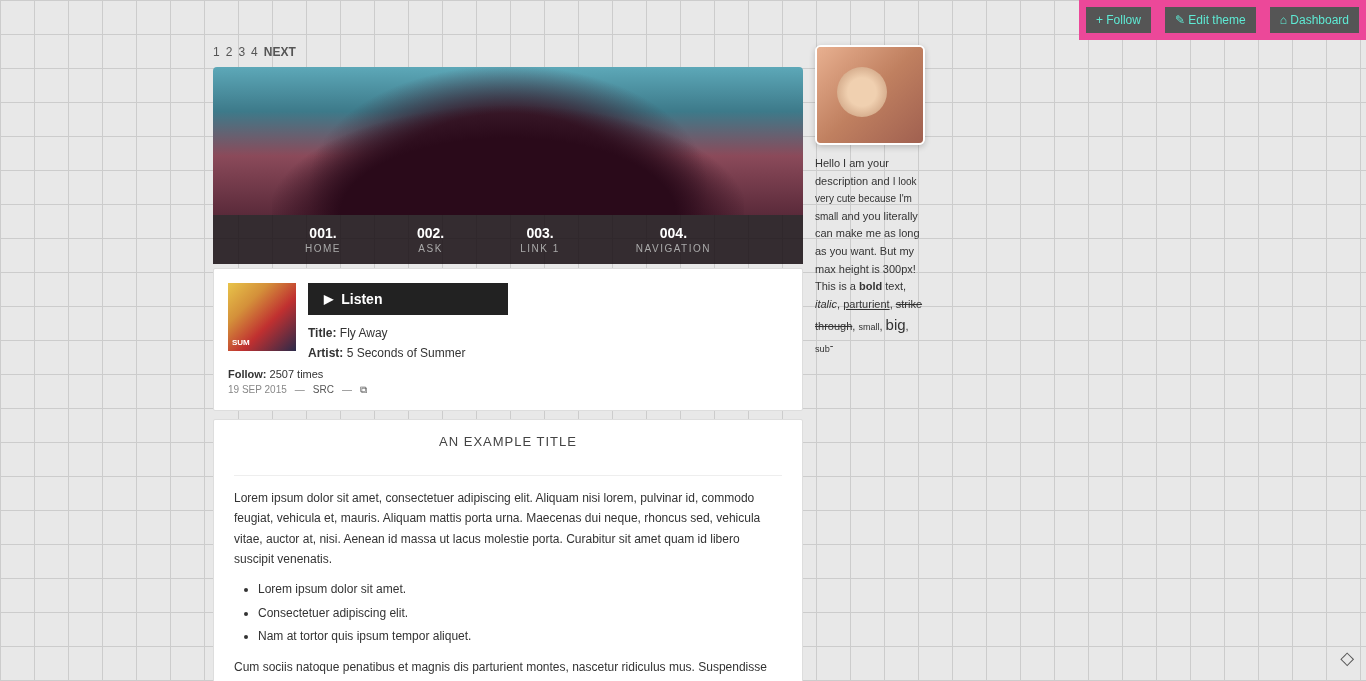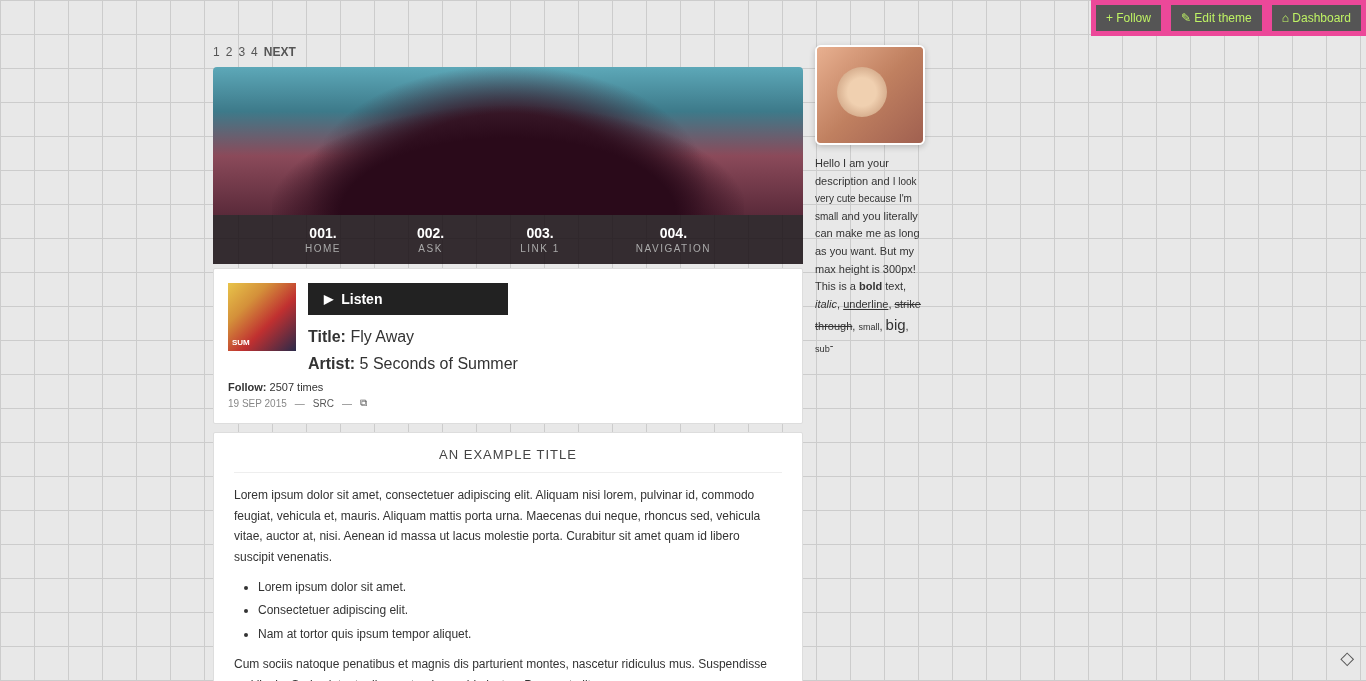--- a/index.html
+++ b/index.html
@@ -22,24 +22,24 @@
       right: 0;
       display: flex;
       z-index: 100;
     }
     .topbar-btn {
       display: flex;
       align-items: center;
       gap: 4px;
       padding: 13px 10px;
       background: #555;
-      color: #bef264;
+      color: #5eead4;
       font-size: 12px;
       cursor: pointer;
-      border: 5px solid #ec4899;
+      border: 7px solid #ec4899;
       height: 24px;
     }
 
     
     #main-wrapper {
       display: flex;
       justify-content: center;
       padding-top: 45px;
       padding-bottom: 40px;
     }
@@ -172,21 +172,21 @@
       background: #222;
       color: #fff;
       padding: 8px 16px;
       cursor: pointer;
       font-size: 14px;
       font-weight: bold;
       width: 200px;
       margin-bottom: 8px;
     }
     .play-btn .play-icon { font-size: 12px; }
-    .track-info { font-size: 16px; line-height: 1.7; color: #333; }
+    .track-info { font-size: 12px; line-height: 1.7; color: #333; }
     .track-info span.label { font-weight: bold; }
     #played-row {
       font-size: 11px;
       color: #333;
       margin-top: 4px;
     }
     #played-row .played-label { font-weight: bold; }
     #meta-row {
       font-size: 10px;
       color: #888;
@@ -203,21 +203,21 @@
       border-radius: 2px;
       padding: 14px 20px;
       margin-top: 8px;
     }
     #post-title {
       text-align: center;
       font-size: 13px;
       letter-spacing: 1px;
       color: #444;
       border-bottom: 1px solid #eee;
-      padding-bottom: 10px;
+      padding-bottom: 26px;
       margin-bottom: 12px;
       text-transform: uppercase;
     }
     #post-body {
       font-size: 12px;
       line-height: 1.7;
       color: #333;
     }
     #post-body p { margin-bottom: 10px; }
     #post-body ul {
@@ -358,20 +358,20 @@
           </ul>
           <p>Cum sociis natoque penatibus et magnis dis parturient montes, nascetur ridiculus mus. Suspendisse sed ligula. Sed volutpat odio non turpis gravida luctus. Praesent elit</p>
         </div>
       </div>
 
     </div>
 
     <div id="right-col">
       <div id="avatar-box"></div>
       <div id="description-box">
-        Hello I am your description and <span style="font-size:10px;">I look very cute because I'm small</span> and you literally can make me as long as you want. But my max height is 300px! This is a <strong>bold</strong> text, <em>italic</em>, <u>underline</u>, <s>strike through</s>, <span style="font-size:9px;text-align:center;">small</span>, <span style="font-size:15px;">big</span>, <sub>sub</sub>-
+        Hello I am your description and <span style="font-size:10px;">I look very cute because I'm small</span> and you literally can make me as long as you want. But my max height is 300px! This is a <strong>bold</strong> text, <em>italic</em>, <u>parturient</u>, <s>strike through</s>, <span style="font-size:9px;text-align:center;">small</span>, <span style="font-size:15px;">big</span>, <sub>sub</sub>-
       </div>
     </div>
 
   </div>
 </div>
 
 <div id="diamond-icon">◇</div>
 
 </body></html>

